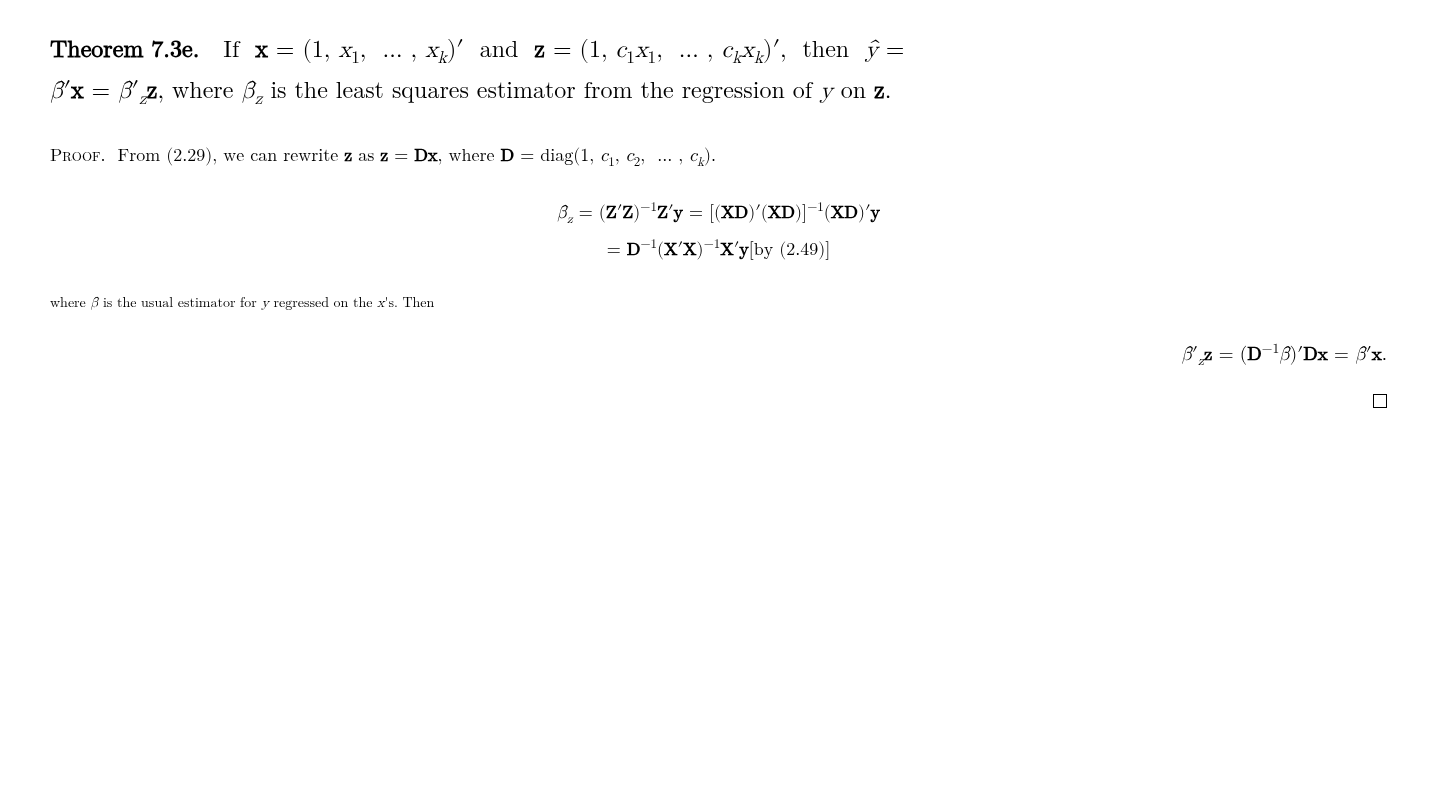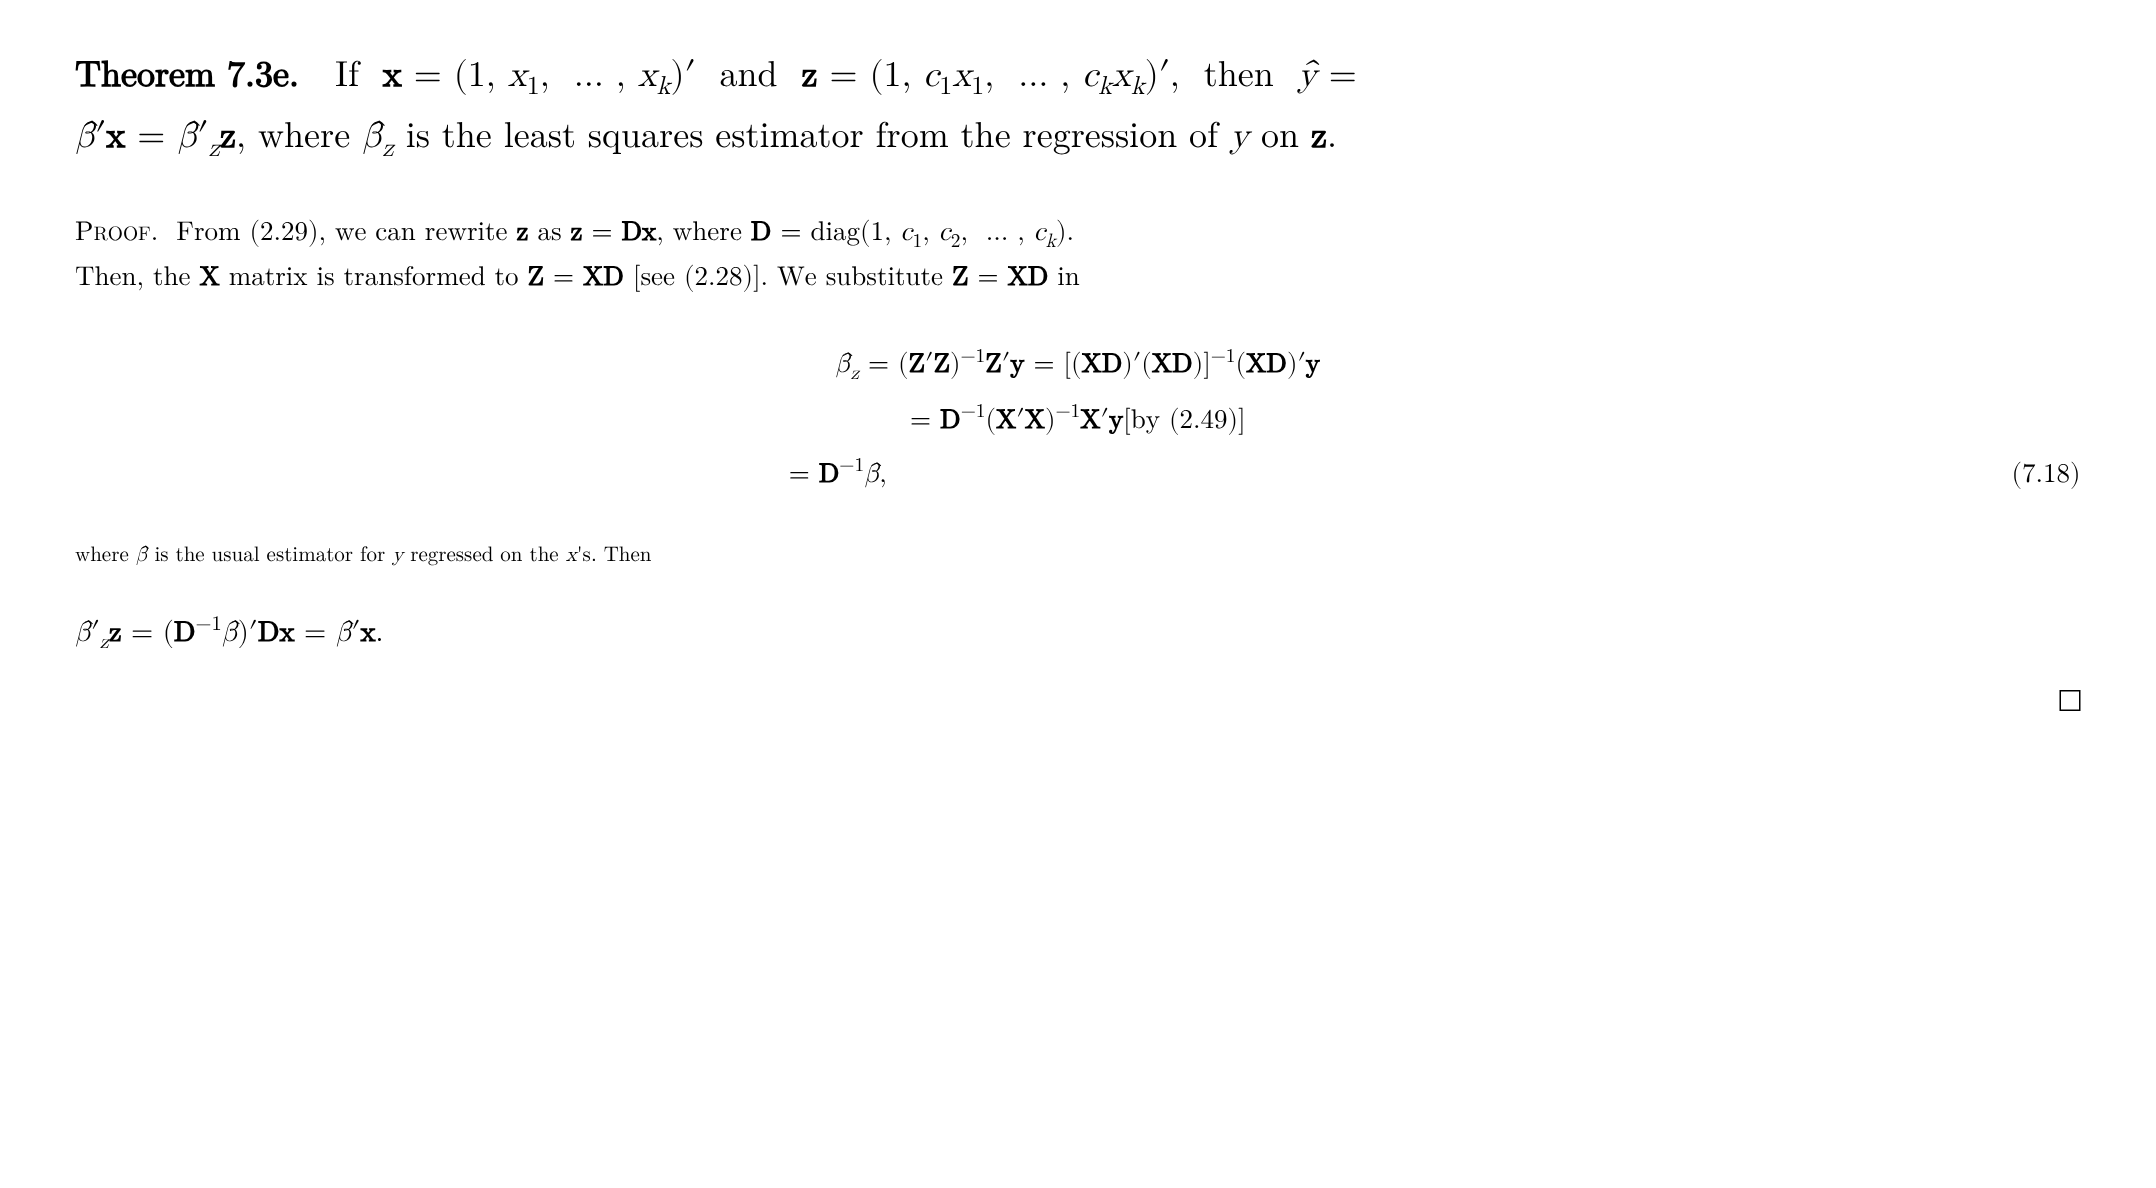--- a/index.html
+++ b/index.html
@@ -26,21 +26,21 @@
       justify-content: center;
       align-items: baseline;
       margin: 8px 0;
     }
     .where-line {
       margin: 18px 0 18px 0;
       font-size: 14px;
       line-height: 1.7;
     }
     .final-display {
-      text-align: left;
+      text-align: right;
       margin: 18px 0;
       font-size: 19px;
     }
     sup { font-size: 0.72em; vertical-align: super; line-height: 0; }
     sub { font-size: 0.72em; vertical-align: sub; line-height: 0; }
     .smallcaps { font-variant: small-caps; }
   </style>
 </head>
 <body>
 
@@ -53,50 +53,39 @@
   <div class="theorem-line">
     <em>β̂</em>′<strong>x</strong>&nbsp;=&nbsp;<em>β̂</em>′<sub><em>z</em></sub><strong>z</strong>,&nbsp;where&nbsp;<em>β̂</em><sub><em>z</em></sub>&nbsp;is&nbsp;the&nbsp;least&nbsp;squares&nbsp;estimator&nbsp;from&nbsp;the&nbsp;regression&nbsp;of&nbsp;<em>y</em>&nbsp;on&nbsp;<strong>z</strong>.
   </div>
 </div>
 
 <div style="margin-top: 28px;">
   <div class="proof-line">
     <span class="smallcaps">Proof.</span>&nbsp;
     From (2.29), we can rewrite <strong>z</strong> as <strong>z</strong>&nbsp;=&nbsp;<strong>Dx</strong>, where <strong>D</strong>&nbsp;=&nbsp;diag(1,&nbsp;<em>c</em><sub>1</sub>,&nbsp;<em>c</em><sub>2</sub>,&nbsp;&nbsp;…&nbsp;,&nbsp;<em>c<sub>k</sub></em>).
   </div>
-  <div class="proof-line">
-    Then, the <strong>X</strong> matrix is transformed to <strong>Z</strong>&nbsp;=&nbsp;<strong>XD</strong>&nbsp;[see&nbsp;(2.28)]. We substitute <strong>Z</strong>&nbsp;=&nbsp;<strong>XD</strong>&nbsp;in
-  </div>
 </div>
 
 <div style="margin: 28px 0 10px 0; position: relative;">
 
   <div class="math-row">
     <span>
       <em>β̂</em><sub><em>z</em></sub>&nbsp;=&nbsp;(<strong>Z</strong>′<strong>Z</strong>)<sup>−1</sup><strong>Z</strong>′<strong>y</strong>&nbsp;=&nbsp;[(<strong>XD</strong>)′(<strong>XD</strong>)]<sup>−1</sup>(<strong>XD</strong>)′<strong>y</strong>
     </span>
   </div>
 
   <div class="math-row" style="justify-content: center; ">
     <span>
       =&nbsp;<strong>D</strong><sup>−1</sup>(<strong>X</strong>′<strong>X</strong>)<sup>−1</sup><strong>X</strong>′<strong>y</strong>
     </span>
     <span>
       [by&nbsp;(2.49)]
     </span>
   </div>
 
-  <div class="math-row" style="position: relative;">
-    <span style="margin-right: 320px;">
-      =&nbsp;<strong>D</strong><sup>−1</sup><em>β̂</em>,
-    </span>
-    <span style="position: absolute; right: 0;">
-      (7.18)
-    </span>
-  </div>
 </div>
 
 <div style="margin: 28px 0 18px 0;" class="where-line">
   where&nbsp;<em>β̂</em>&nbsp;is the usual estimator for&nbsp;<em>y</em>&nbsp;regressed on the&nbsp;<em>x</em>'s.&nbsp;Then
 </div>
 
 <div class="final-display" style="margin: 24px 0 0 0; font-size: 19px;">
   <em>β̂</em>′<sub><em>z</em></sub><strong>z</strong>&nbsp;=&nbsp;(<strong>D</strong><sup>−1</sup><em>β̂</em>)′<strong>Dx</strong>&nbsp;=&nbsp;<em>β̂</em>′<strong>x</strong>.
 </div>
 

